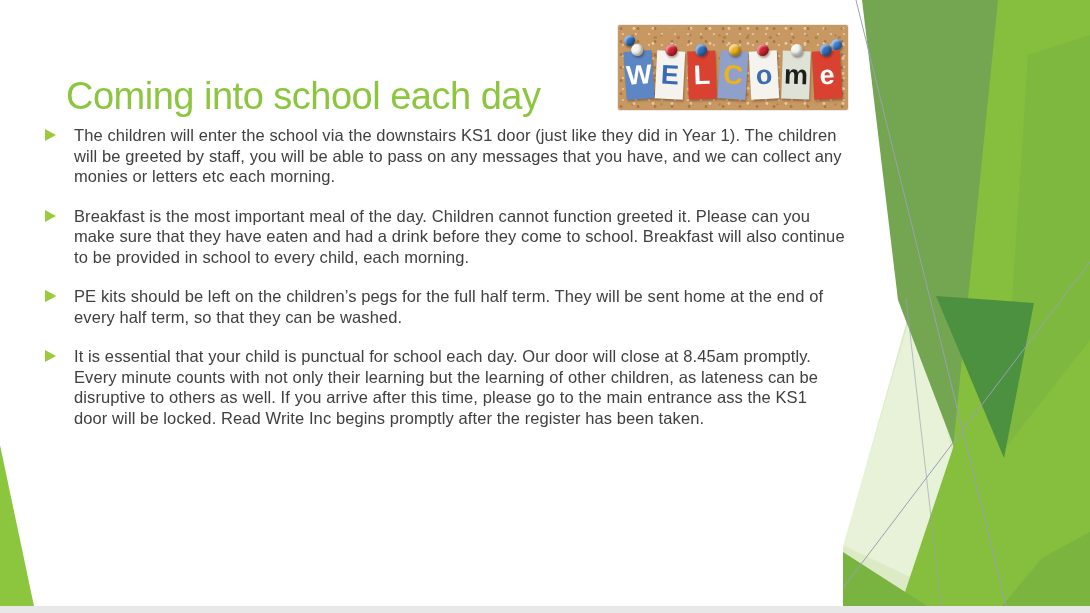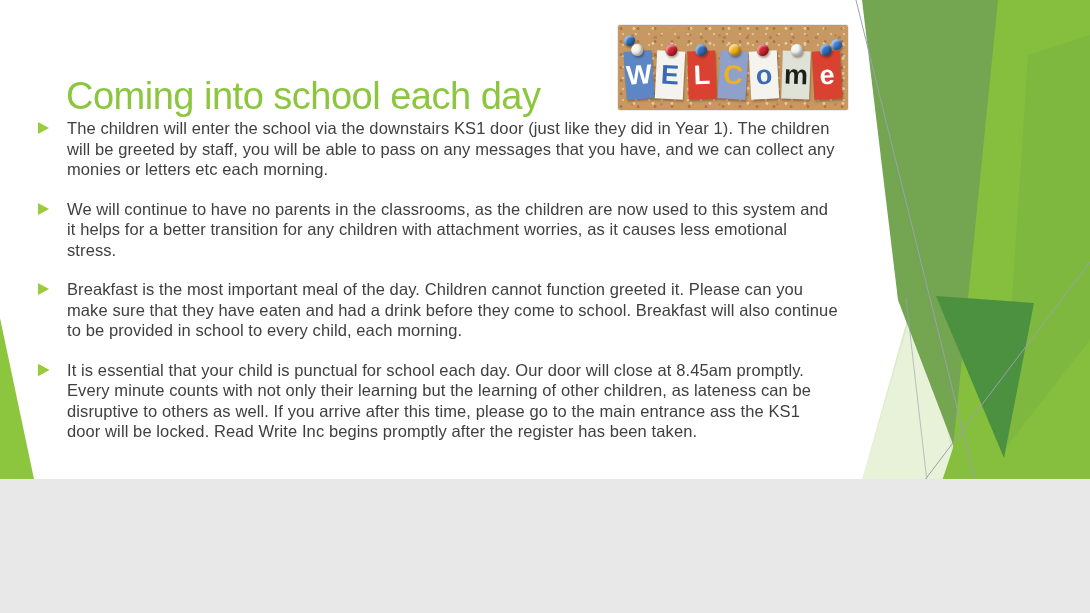--- a/index.html
+++ b/index.html
@@ -1,17 +1,17 @@
 <!DOCTYPE html>
 <html style="--title-green: #8cc63f; --text-dark: #404040; --bullet-green: #9bca3c; --green-olive: #74a551; --green-bright: #86be3e; --green-mid: #79b441; --green-dark: #4c9140; --green-pale: #dcebc5; --green-paler: #ebf4de; --line-gray: #98a1b3; --cork: #c79862;"><head>
 <meta charset="utf-8">
 <style>
   html,body{margin:0;padding:0;background:#e8e8e8;}
   .slide{
-    position:relative;width:1090px;height:479px;background:#ffffff;
+    position:relative;width:1090px;height:606px;background:#ffffff;
     overflow:hidden;font-family:"Liberation Sans",sans-serif;
   }
   
   .deco-svg{position:absolute;inset:0;width:1090px;height:613px;pointer-events:none;}
   
   .slide-title{
     position:absolute;left:66px;top:50px;
     font-size:38px;font-weight:500;letter-spacing:-0.5px;
     color:var(--title-green);white-space:nowrap;
   }
@@ -46,21 +46,21 @@
     border-radius:50%;background:var(--pin);
     box-shadow:inset -2px -2px 3px rgba(0,0,0,.35), inset 2px 2px 2px rgba(255,255,255,.55), 1px 2px 2px rgba(60,30,10,.4);
   }
   .extra-pin{
     --pin:#ccc;
     position:absolute;width:11px;height:11px;border-radius:50%;background:var(--pin);
     box-shadow:inset -2px -2px 3px rgba(0,0,0,.35), inset 2px 2px 2px rgba(255,255,255,.55), 1px 2px 2px rgba(60,30,10,.4);
   }
   
   .bullet-list{
-    position:absolute;left:38px;top:118px;width:800px;margin:0;padding:0;list-style:none;
+    position:absolute;left:38px;top:118px;width:800px;margin:7px;padding:0;list-style:none;
   }
   .bullet-item{
     position:relative;margin:0 0 19px 0;padding-left:29px;
     font-size:16.5px;line-height:20.5px;letter-spacing:0.1px;
     color:var(--text-dark);
   }
   .bullet-tri{
     position:absolute;left:0;top:4px;width:0;height:0;
     border-left:11px solid var(--bullet-green);
     border-top:6.5px solid transparent;border-bottom:6.5px solid transparent;
@@ -128,31 +128,28 @@
     </div>
   </div>
 
   <ul class="bullet-list">
     <li class="bullet-item">
       <span class="bullet-tri"></span>
       <span>The children will enter the school via the downstairs KS1 door (just like they did in Year 1). The children will be greeted by staff, you will be able to pass on any messages that you have, and we can collect any monies or letters etc each morning.</span>
     </li>
     <li class="bullet-item">
       <span class="bullet-tri"></span>
-      <span>We will continue to have no parents in the classrooms, as the children are now used to this system and it helps for a better transition for any children with attachment worries, as it causes less emotional stress.</span>
-    </li>
-    <li class="bullet-item">
-      <span class="bullet-tri"></span>
       <span>Breakfast is the most important meal of the day. Children cannot function greeted it. Please can you make sure that they have eaten and had a drink before they come to school. Breakfast will also continue to be provided in school to every child, each morning.</span>
     </li>
     <li class="bullet-item">
       <span class="bullet-tri"></span>
     </li>
     <li class="bullet-item">
       <span class="bullet-tri"></span>
+      <span>PE kits should be left on the children’s pegs for the full half term. They will be sent home at the end of every half term, so that they can be washed.</span>
     </li>
     <li class="bullet-item">
       <span class="bullet-tri"></span>
       <span>It is essential that your child is punctual for school each day. Our door will close at 8.45am promptly. Every minute counts with not only their learning but the learning of other children, as lateness can be disruptive to others as well. If you arrive after this time, please go to the main entrance ass the KS1 door will be locked. Read Write Inc begins promptly after the register has been taken.</span>
     </li>
   </ul>
 
 </div>
 
 </body></html>

